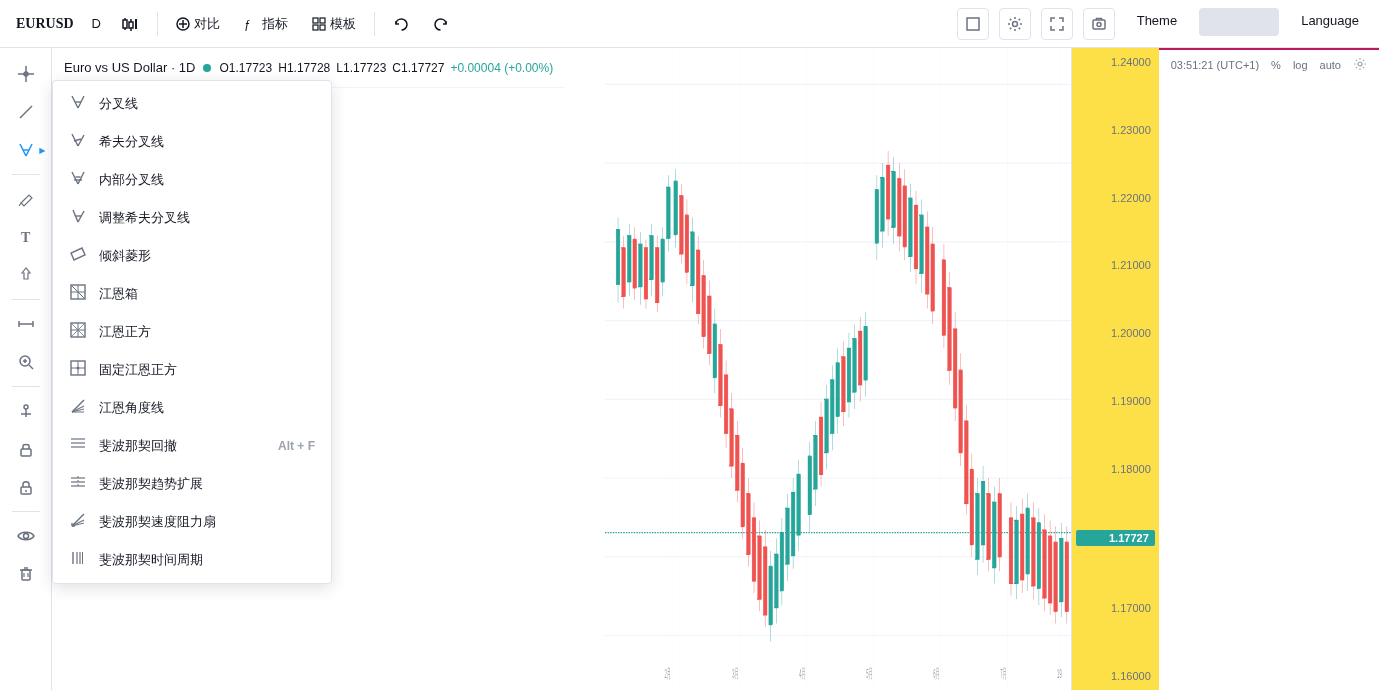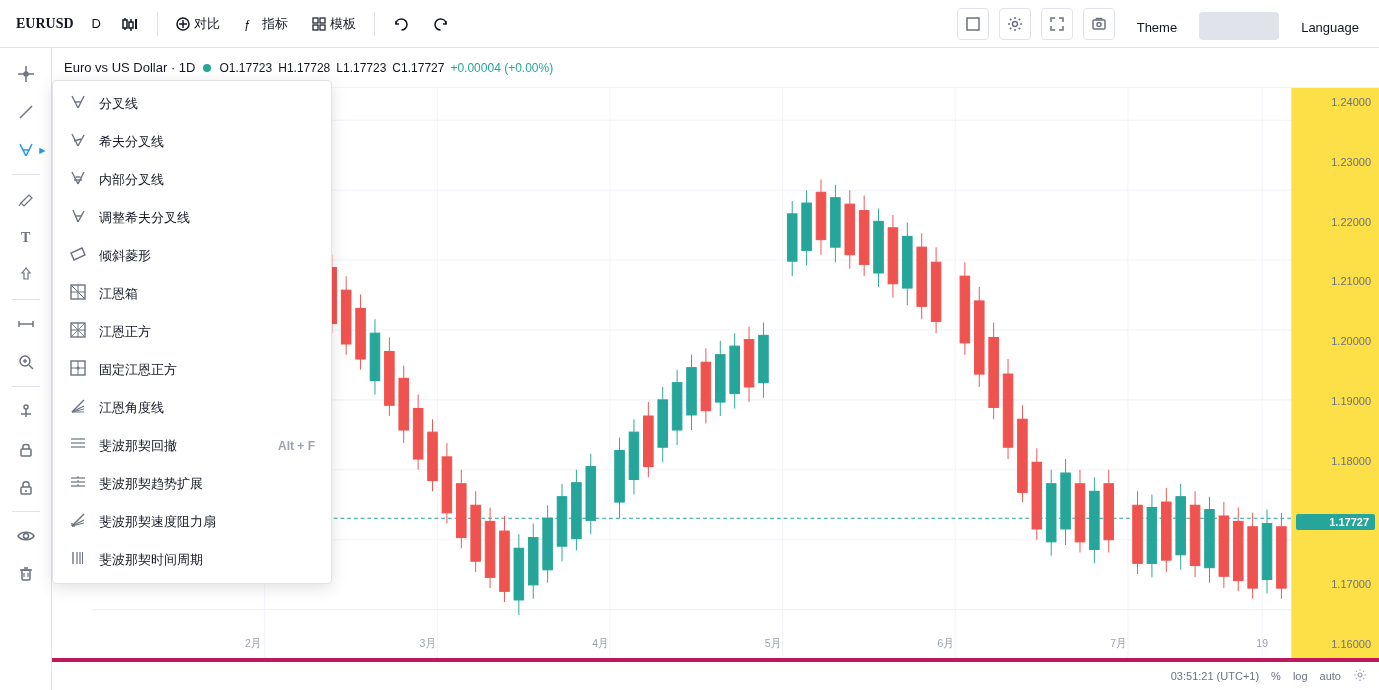--- a/index.html
+++ b/index.html
@@ -14,21 +14,21 @@
     }
     .toolbar-symbol { font-weight: 600; font-size: 14px; color: #131722; padding: 4px 8px; font-family: Liberation Serif, serif; }
     .toolbar-interval { font-size: 13px; color: #131722; padding: 4px 6px; cursor: pointer; }
     .toolbar-btn {
       display: flex; align-items: center; gap: 4px; padding: 5px 10px; border-radius: 4px;
       border: none; background: transparent; cursor: pointer; font-size: 13px; color: #131722;
       font-family: inherit;
     }
     .toolbar-separator { width: 1px; height: 24px; background: #e0e3eb; margin: 0 4px; }
     .toolbar-spacer { flex: 1; }
-    .toolbar-right { display: flex; align-items: flex-end; gap: 10px; }
+    .toolbar-right { display: flex; align-items: flex-start; gap: 10px; }
     .toolbar-icon-btn {
       display: flex; align-items: center; justify-content: center;
       width: 32px; height: 32px; border-radius: 4px; border: 1px solid #e0e3eb;
       background: transparent; cursor: pointer; font-size: 16px; color: #6b7280;
     }
     .toolbar-theme-btn {
       display: flex; align-items: center; padding: 5px 12px; border-radius: 4px;
       border: none; background: transparent; cursor: pointer; font-size: 13px; color: #131722;
       font-family: inherit;
     }
@@ -64,21 +64,21 @@
     }
     .dropdown-item {
       display: flex; align-items: center; gap: 10px;
       padding: 8px 16px; cursor: pointer; font-size: 13px; color: #131722;
       white-space: nowrap;
     }
     .dropdown-item .item-icon { width: 20px; font-size: 16px; flex-shrink: 0; }
     .dropdown-item .item-shortcut { margin-left: auto; color: #9ca3af; font-size: 12px; font-weight: bold; }
 
     
-    .chart-wrapper { flex: 1; display: flex; flex-direction: column; position: relative; overflow: hidden; }
+    .chart-wrapper { flex: 1; display: flex; flex-direction: row; position: relative; overflow: hidden; }
 
     
     .chart-header {
       height: 40px; display: flex; align-items: center; padding: 0 12px; gap: 8px;
       border-bottom: 1px solid #f0f3fa; flex-shrink: 0;
     }
     .chart-symbol-name { font-size: 13px; font-weight: 500; color: #131722; }
     .chart-dot { width: 8px; height: 8px; border-radius: 50%; background: #26a69a; flex-shrink: 0; }
     .chart-ohlc { display: flex; gap: 6px; font-size: 12px; }
     .ohlc-item { color: #131722; }
@@ -94,21 +94,21 @@
     }
     .price-label { text-align: right; padding-right: 4px; }
     .price-label.current {
       background: #26a69a; color: #fff; padding: 2px 6px; border-radius: 2px;
       font-weight: 600;
     }
 
     
     .bottom-bar {
       height: 32px; display: flex; align-items: center; justify-content: space-between;
-      padding: 0 12px; border-top: 4px solid #be185d; font-size: 11px; color: #6b7280;
+      padding: 0 12px; border-top: 2px solid #be185d; font-size: 11px; color: #6b7280;
       flex-shrink: 0;
     }
     .bottom-dates { display: flex; align-items: center; }
     .bottom-right { display: flex; align-items: center; gap: 12px; }
     .bottom-settings-icon { cursor: pointer; }
 
     
     .chart-svg { width: 100%; height: 100%; }
 
     

